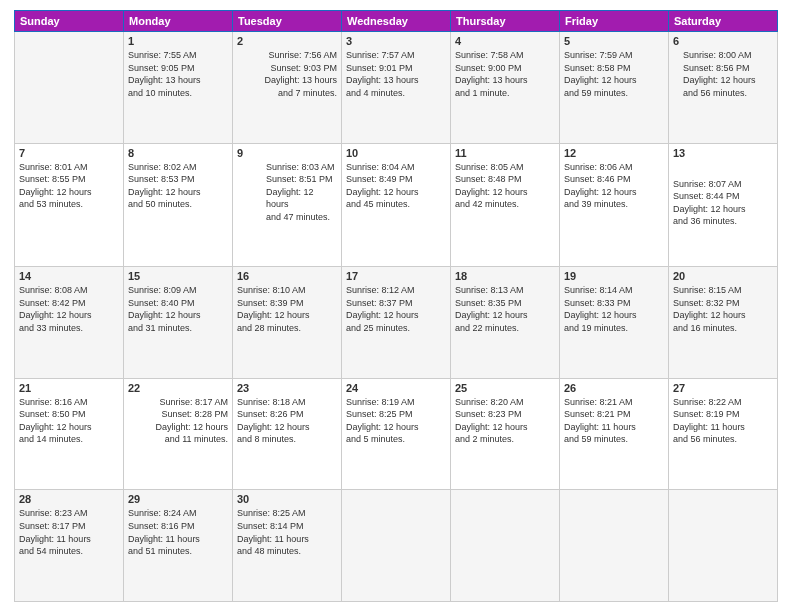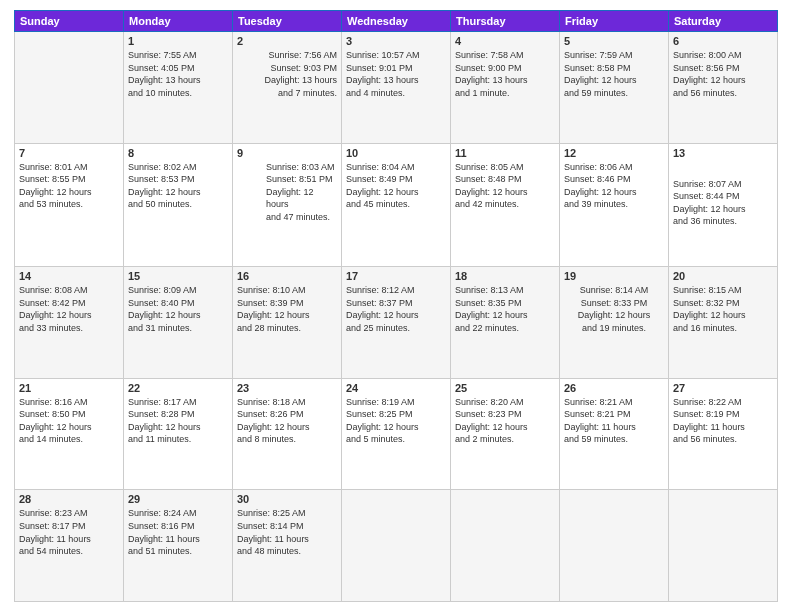--- a/index.html
+++ b/index.html
@@ -60,21 +60,21 @@
       color: #555;
     }
     .calendar {
       flex: 1;
       border: 1px solid #ccc;
       border-collapse: collapse;
       width: 100%;
       table-layout: fixed;
     }
     .calendar th {
-      background: #6d28d9;
+      background: #a21caf;
       color: #fff;
       font-size: 11px;
       padding: 4px 5px;
       text-align: left;
       border: 1px solid #1a6bbf;
     }
     .calendar td {
       border: 1px solid #ccc;
       vertical-align: top;
       padding: 3px 4px;
@@ -116,55 +116,55 @@
           <th>Friday</th>
           <th>Saturday</th>
         </tr>
     </thead>
     <tbody id="calendar-body">
     <tr class="row-shaded">
           <td class="empty-cell"></td>
           <td>
             <div class="day-num">1</div>
             <div class="day-info" style="white-space: pre-line;">Sunrise: 7:55 AM
-Sunset: 4:05 PM
+Sunset: 9:05 PM
 Daylight: 13 hours
 and 10 minutes.</div>
           </td>
           <td>
             <div class="day-num">2</div>
             <div class="day-info" style="white-space: pre-line; text-align: right;">Sunrise: 7:56 AM
 Sunset: 9:03 PM
 Daylight: 13 hours
 and 7 minutes.</div>
           </td>
           <td>
             <div class="day-num">3</div>
-            <div class="day-info" style="white-space: pre-line;">Sunrise: 10:57 AM
+            <div class="day-info" style="white-space: pre-line;">Sunrise: 7:57 AM
 Sunset: 9:01 PM
 Daylight: 13 hours
 and 4 minutes.</div>
           </td>
           <td>
             <div class="day-num">4</div>
             <div class="day-info" style="white-space: pre-line;">Sunrise: 7:58 AM
 Sunset: 9:00 PM
 Daylight: 13 hours
 and 1 minute.</div>
           </td>
           <td>
             <div class="day-num">5</div>
             <div class="day-info" style="white-space: pre-line;">Sunrise: 7:59 AM
 Sunset: 8:58 PM
 Daylight: 12 hours
 and 59 minutes.</div>
           </td>
           <td>
             <div class="day-num">6</div>
-            <div class="day-info" style="white-space: pre-line;">Sunrise: 8:00 AM
+            <div class="day-info" style="white-space: pre-line; margin-left: 10px;">Sunrise: 8:00 AM
 Sunset: 8:56 PM
 Daylight: 12 hours
 and 56 minutes.</div>
           </td>
         </tr>
         <tr>
           <td>
             <div class="day-num">7</div>
             <div class="day-info" style="white-space: pre-line;">Sunrise: 8:01 AM
 Sunset: 8:55 PM
@@ -245,21 +245,21 @@
           </td>
           <td>
             <div class="day-num">18</div>
             <div class="day-info" style="white-space: pre-line;">Sunrise: 8:13 AM
 Sunset: 8:35 PM
 Daylight: 12 hours
 and 22 minutes.</div>
           </td>
           <td>
             <div class="day-num">19</div>
-            <div class="day-info" style="white-space: pre-line; text-align: center;">Sunrise: 8:14 AM
+            <div class="day-info" style="white-space: pre-line;">Sunrise: 8:14 AM
 Sunset: 8:33 PM
 Daylight: 12 hours
 and 19 minutes.</div>
           </td>
           <td>
             <div class="day-num">20</div>
             <div class="day-info" style="white-space: pre-line;">Sunrise: 8:15 AM
 Sunset: 8:32 PM
 Daylight: 12 hours
 and 16 minutes.</div>
@@ -268,21 +268,21 @@
         <tr>
           <td>
             <div class="day-num">21</div>
             <div class="day-info" style="white-space: pre-line;">Sunrise: 8:16 AM
 Sunset: 8:50 PM
 Daylight: 12 hours
 and 14 minutes.</div>
           </td>
           <td>
             <div class="day-num">22</div>
-            <div class="day-info" style="white-space: pre-line;">Sunrise: 8:17 AM
+            <div class="day-info" style="white-space: pre-line; text-align: right;">Sunrise: 8:17 AM
 Sunset: 8:28 PM
 Daylight: 12 hours
 and 11 minutes.</div>
           </td>
           <td>
             <div class="day-num">23</div>
             <div class="day-info" style="white-space: pre-line;">Sunrise: 8:18 AM
 Sunset: 8:26 PM
 Daylight: 12 hours
 and 8 minutes.</div>

